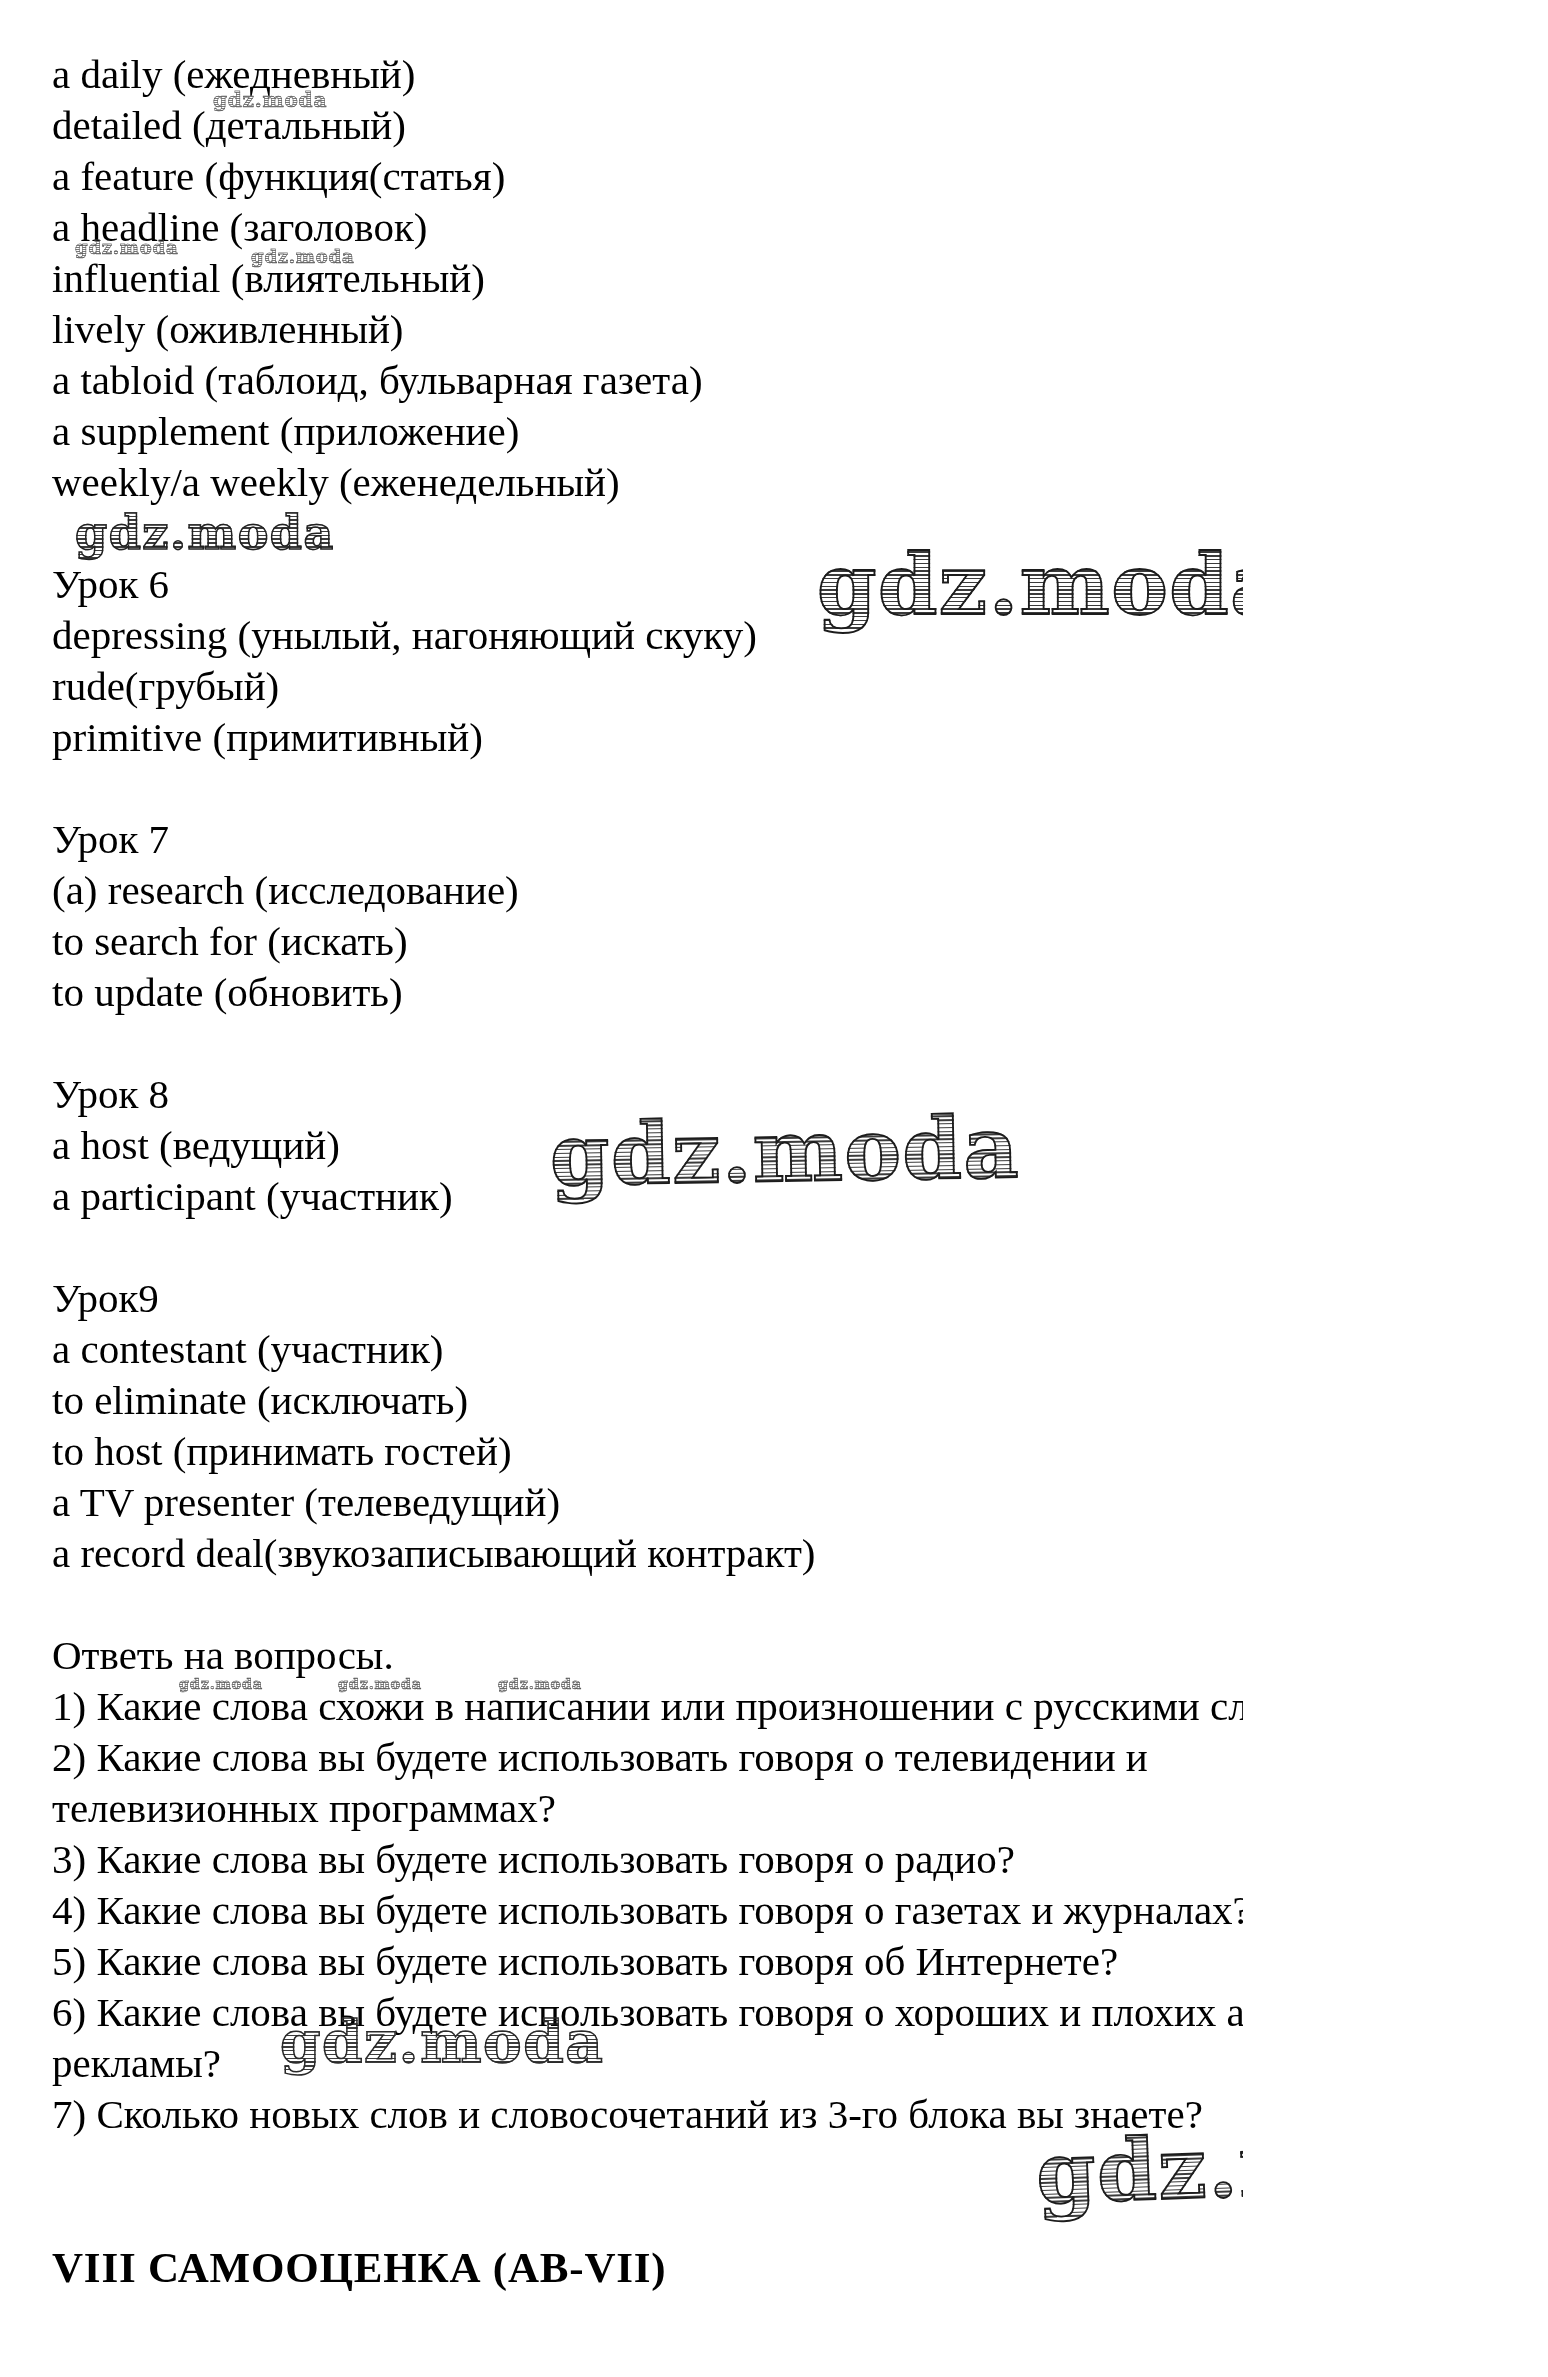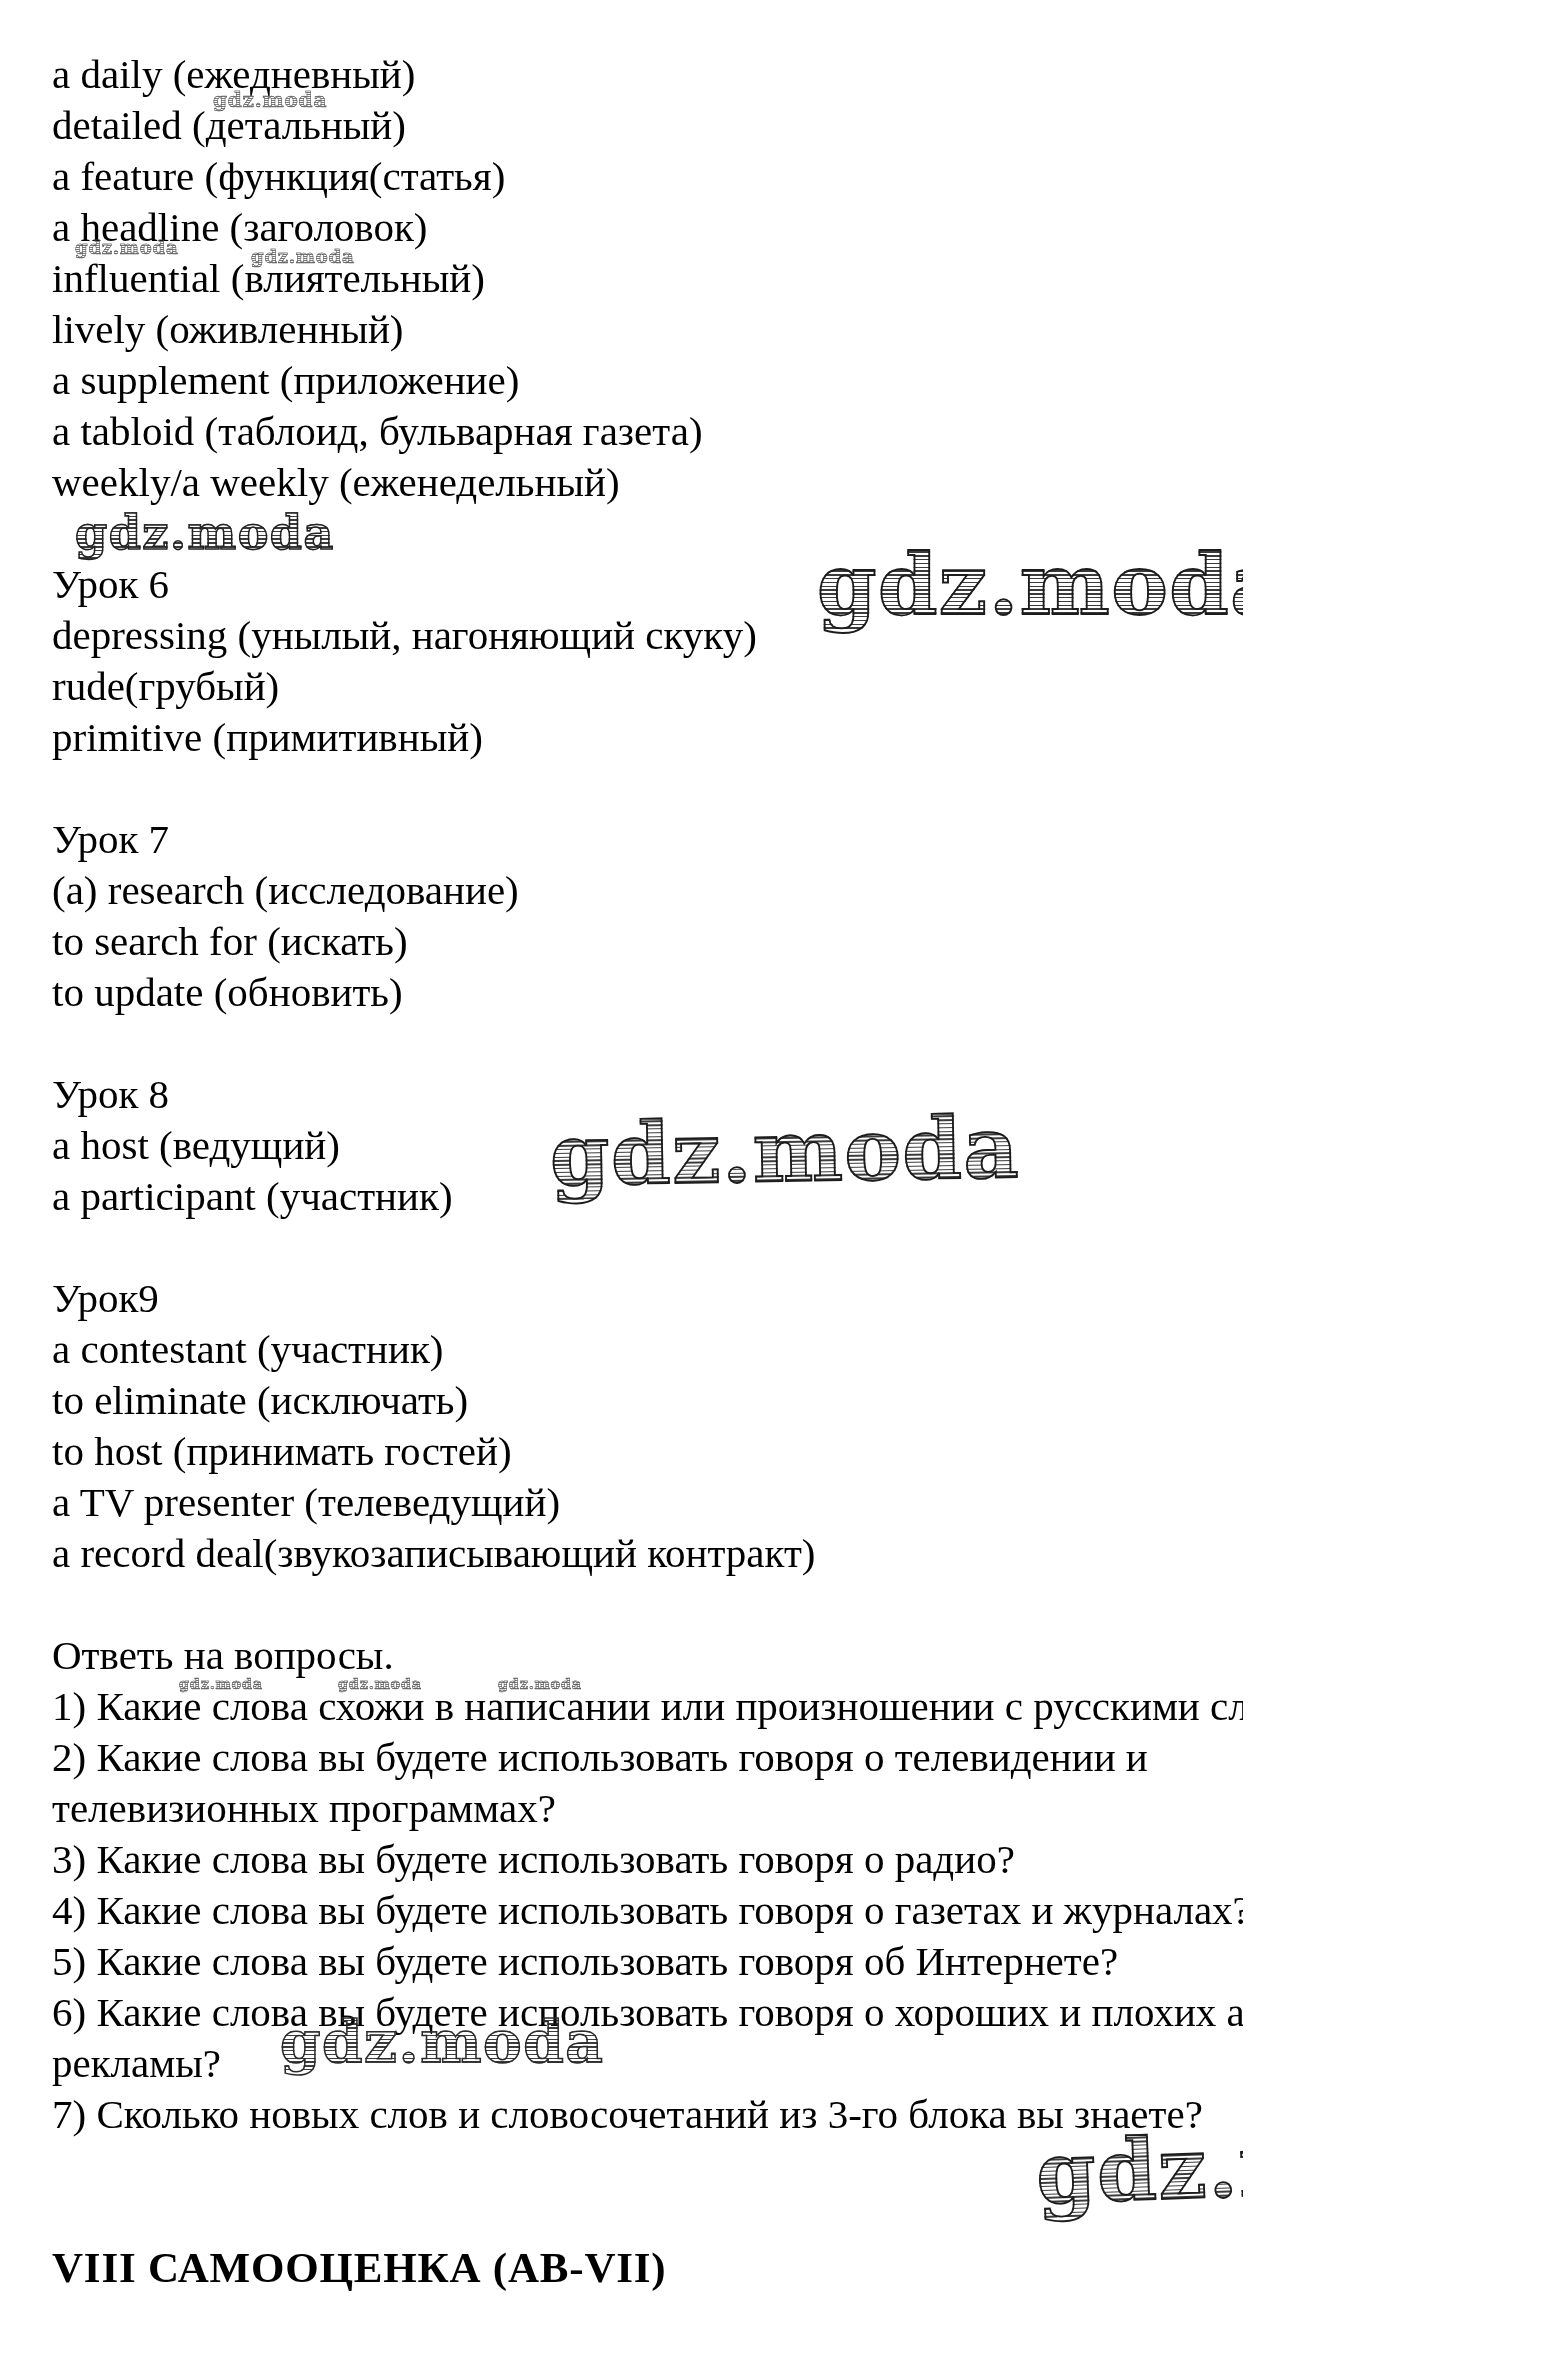--- a/index.html
+++ b/index.html
@@ -71,22 +71,22 @@
 <body>
 
 <div class="page">
   <div class="flow" id="doc-flow">
       <div class="row">a daily (ежедневный)</div>
       <div class="row">detailed (детальный)</div>
       <div class="row">a feature (функция(статья)</div>
       <div class="row">a headline (заголовок)</div>
       <div class="row">influential (влиятельный)</div>
       <div class="row">lively (оживленный)</div>
+      <div class="row">a tabloid (таблоид, бульварная газета)</div>
       <div class="row">a supplement (приложение)</div>
-      <div class="row">a tabloid (таблоид, бульварная газета)</div>
       <div class="row">weekly/a weekly (еженедельный)</div>
       <div class="row wm wm-mid-inline">gdz.moda</div>
       <div class="row">Урок 6</div>
       <div class="row">depressing (унылый, нагоняющий скуку)</div>
       <div class="row">rude(грубый)</div>
       <div class="row">primitive (примитивный)</div>
       <div class="row"></div>
       <div class="row">Урок 7</div>
       <div class="row">(a) research (исследование)</div>
       <div class="row">to search for (искать)</div>

